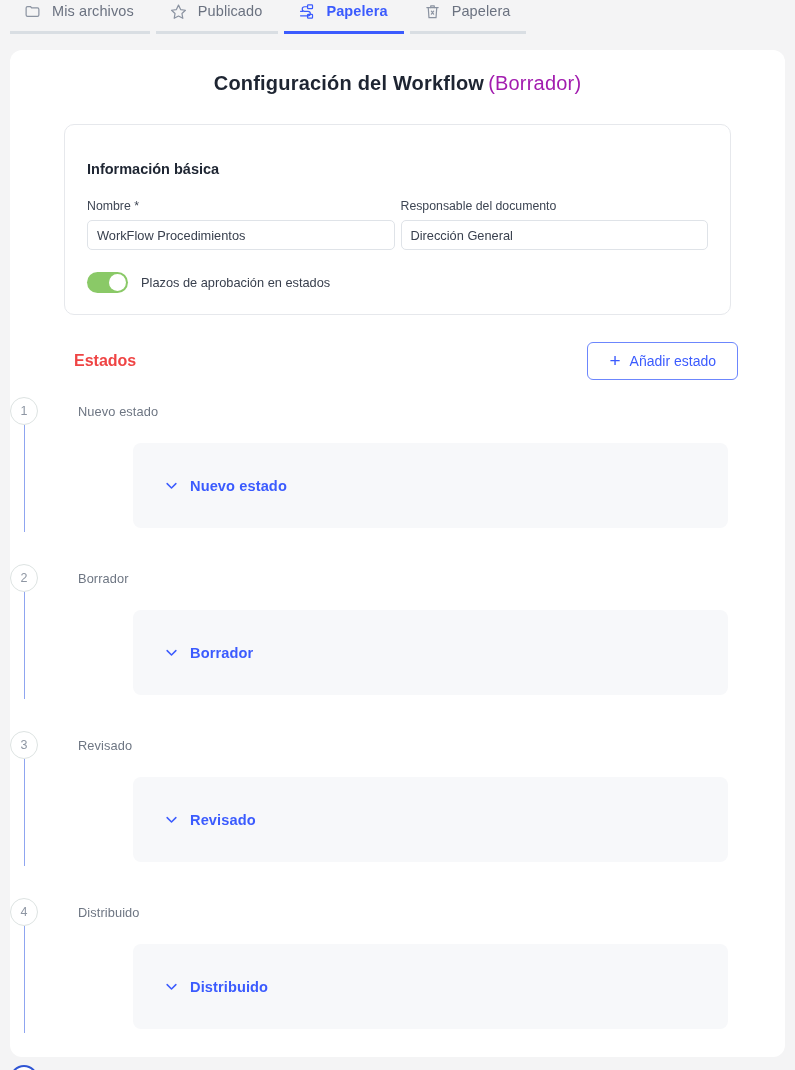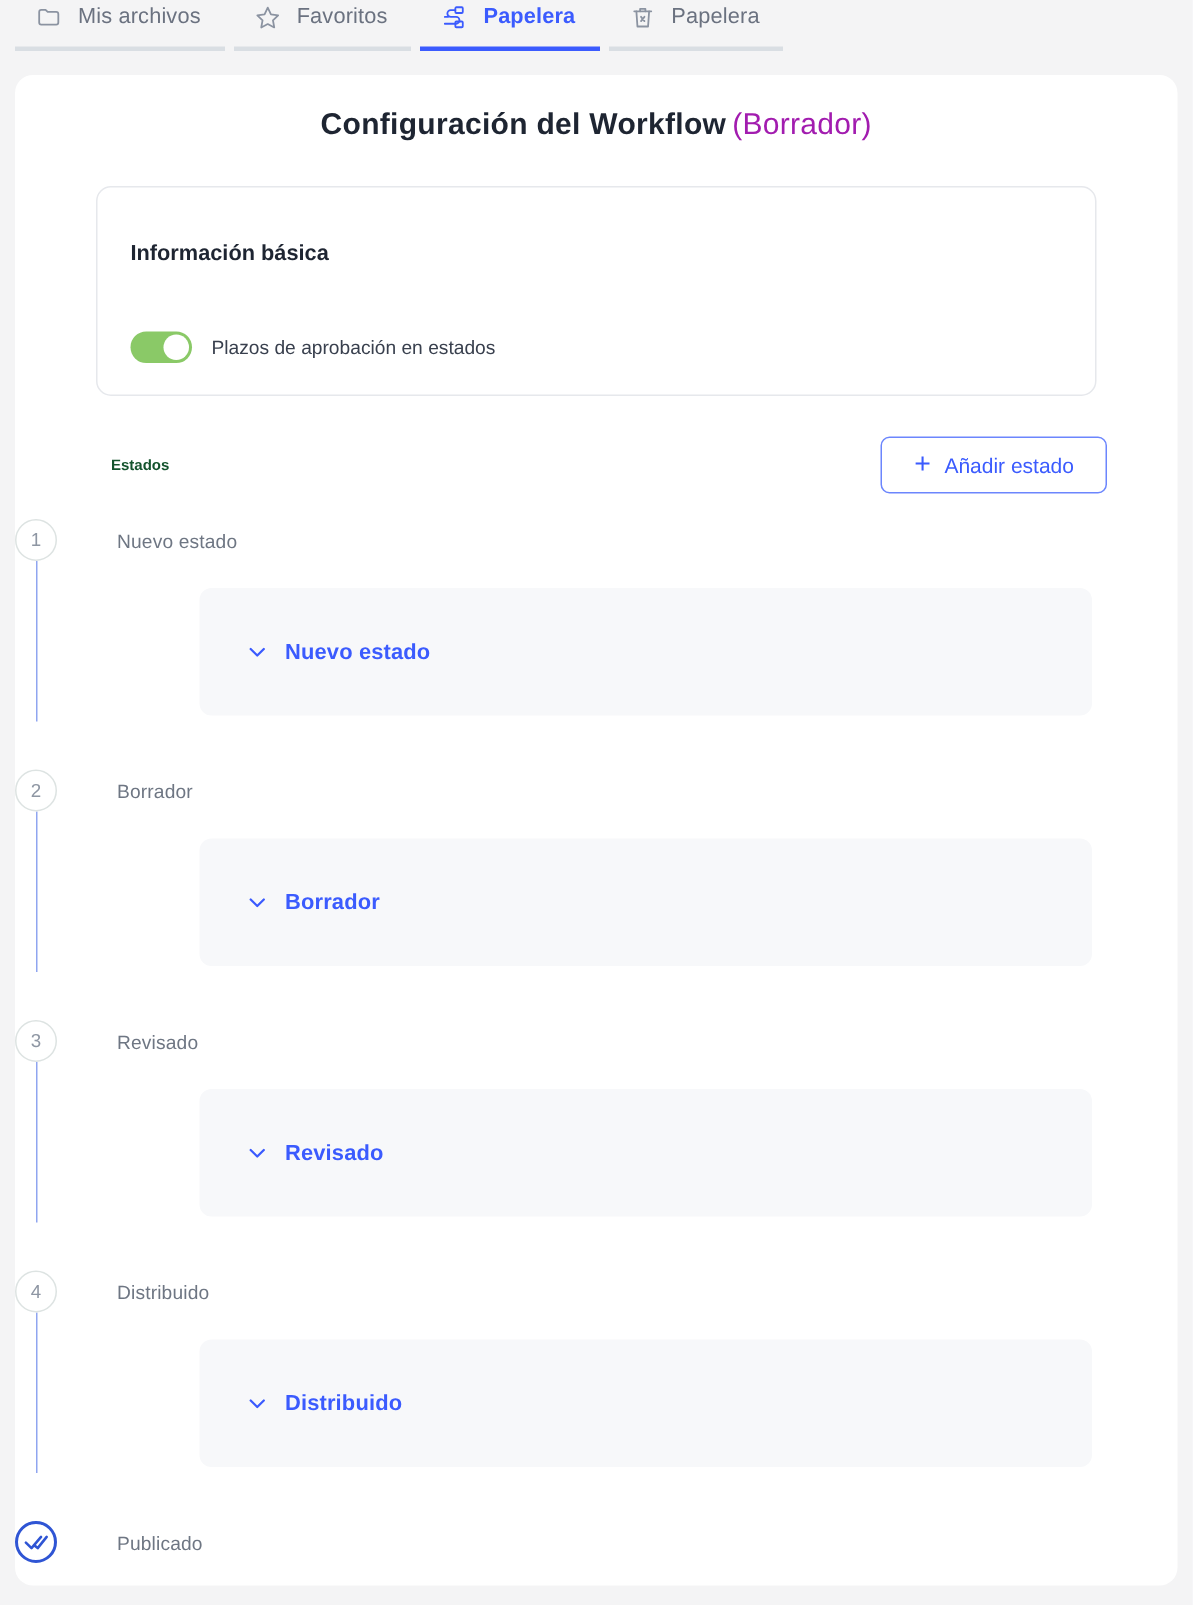--- a/index.html
+++ b/index.html
@@ -128,22 +128,22 @@
   }
 
   
   .estados-head {
     margin: 27px 47px 0 64px;
     display: flex;
     align-items: center;
     justify-content: space-between;
   }
   .estados-head .h {
-    font-size: 10px;
-    color: #14532d;
+    font-size: 16px;
+    color: #ef4444;
     font-weight: 700;
   }
   .btn-add {
     display: flex;
     align-items: center;
     justify-content: center;
     gap: 9px;
     height: 38px;
     padding: 0 21px;
     border: 1px solid #6c86fd;
@@ -246,21 +246,21 @@
     </span>
     <span class="tab-label">Mis archivos</span>
   </div>
 
   <div class="tab">
     <span class="ico">
       <svg viewBox="0 0 24 24" fill="none" stroke="#8b93a1" stroke-width="1.7" stroke-linecap="round" stroke-linejoin="round">
         <polygon points="12 3 15 9.3 21.8 10.2 16.9 14.9 18.1 21.6 12 18.4 5.9 21.6 7.1 14.9 2.2 10.2 9 9.3"></polygon>
       </svg>
     </span>
-    <span class="tab-label">Favoritos</span>
+    <span class="tab-label">Publicado</span>
   </div>
 
   <div class="tab active">
     <span class="ico">
       <svg viewBox="0 0 24 24" fill="none" stroke="#3b5bfe" stroke-width="1.7" stroke-linecap="round" stroke-linejoin="round">
         <rect x="13.5" y="2.6" width="7" height="5.4" rx="1"></rect>
         <rect x="13.5" y="16" width="7" height="5.4" rx="1"></rect>
         <path d="M13.5 5.3H9.2a3.2 3.2 0 0 0 0 6.4h5a3.2 3.2 0 0 1 0 6.4H3.6"></path>
         <path d="M3.6 11.7h3"></path>
       </svg>
@@ -285,20 +285,28 @@
 <div class="page-card">
 
   <div class="page-title">
     <span>Configuración del Workflow</span><span class="sub">(Borrador)</span>
   </div>
 
   <div class="info-card">
     <h3>Información básica</h3>
 
     <div class="field-row">
+      <div class="field">
+        <label>Nombre *</label>
+        <input type="text" value="WorkFlow Procedimientos" style="">
+      </div>
+      <div class="field">
+        <label>Responsable del documento</label>
+        <input type="text" value="Dirección General" style="">
+      </div>
     </div>
 
     <div class="toggle-row">
       <div class="switch">
         <div class="knob"></div>
       </div>
       <span class="tl">Plazos de aprobación en estados</span>
     </div>
   </div>
 

